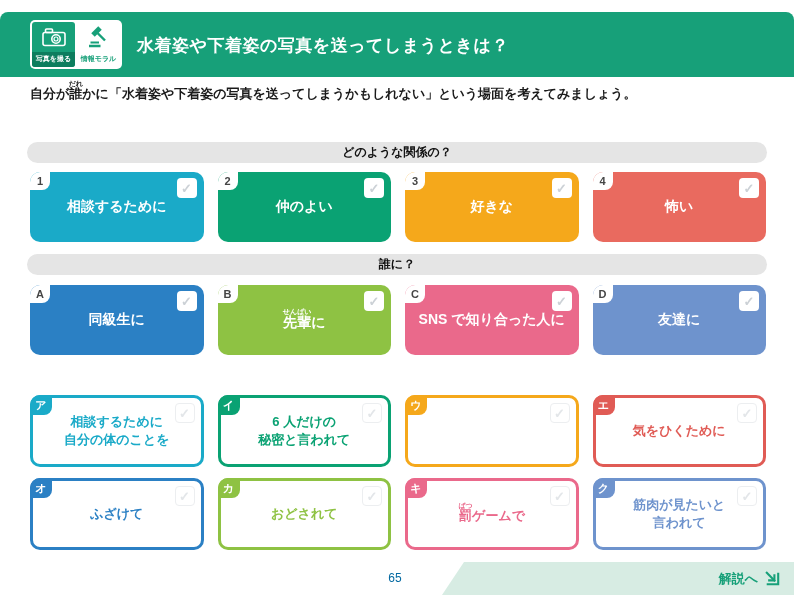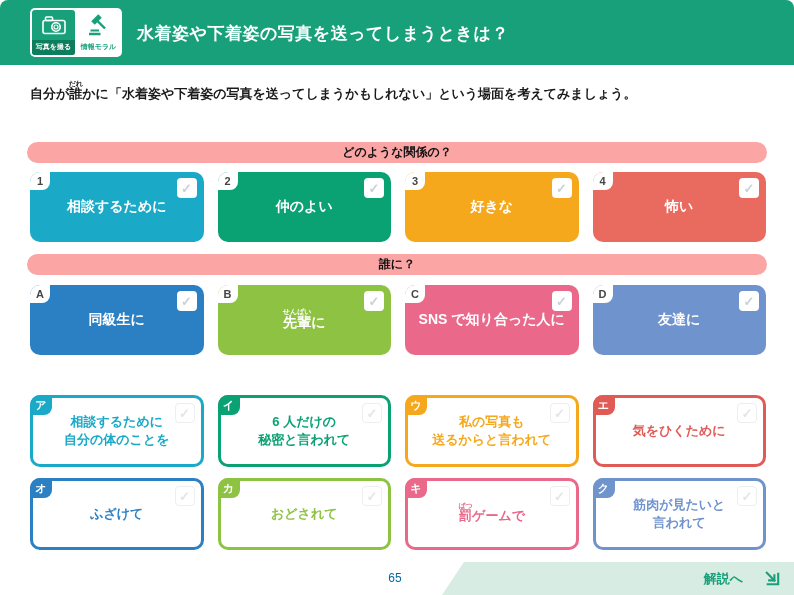--- a/index.html
+++ b/index.html
@@ -1,39 +1,39 @@
 <!DOCTYPE html>
 <html><head>
 <meta charset="utf-8">
 <style>
   * { margin:0; padding:0; box-sizing:border-box; }
   body { background:#fff; font-family:"Liberation Sans", sans-serif; }
   .page { position:relative; width:794px; height:595px; background:#fff; overflow:hidden; }
 
   
-  .header { position:absolute; top:0; left:0; width:794px; height:65px; border-radius:8px 8px 0 0; }
+  .header { position:absolute; top:12px; left:0; width:794px; height:65px; border-radius:8px 8px 0 0; }
   .icon-plate { position:absolute; left:30px; top:8px; width:92px; height:49px; background:#fff;
                 border-radius:5px; padding:2px; display:flex; gap:2px; }
   .plate-cell { flex:1; display:flex; flex-direction:column; align-items:center; justify-content:flex-end; border-radius:3px; overflow:hidden; }
   .plate-cell .glyph { flex:1; display:flex; align-items:center; justify-content:center; width:100%; }
   .plate-cell-left .mini-label { width:100%; text-align:center; font-size:7px; font-weight:bold; color:#fff; padding:2px 0 3px; }
   .plate-cell-right { background:#fff; }
   .plate-cell-right .mini-label { font-size:7px; font-weight:bold; padding:2px 0 3px; }
   .header-title { position:absolute; left:137px; top:50%; transform:translateY(-50%);
                   color:#fff; font-size:17px; font-weight:bold; letter-spacing:0.5px; white-space:nowrap; }
 
   
   .intro { position:absolute; left:30px; top:80px; width:740px; font-size:13px; font-weight:bold;
            color:#1a1a1a; line-height:1.55; }
   .intro ruby rt { font-size:7px; font-weight:bold; }
   .intro .line { display:block; margin-bottom:6px; }
 
   
   .section-bar { position:absolute; left:27px; width:740px; height:21px; border-radius:11px;
-                 background:#fca5a5; display:flex; align-items:center; justify-content:center;
+                 background:#e5e5e5; display:flex; align-items:center; justify-content:center;
                  font-size:12px; font-weight:bold; color:#111; }
   .bar-1 { top:142px; } .bar-2 { top:254px; } .bar-3 { top:367px; }
 
   
   .card-row { position:absolute; left:30px; width:736px; display:flex; gap:14px; }
   .row-1 { top:172px; } .row-2 { top:285px; } .row-3 { top:395px; } .row-4 { top:478px; }
 
   .card { position:relative; flex:1; height:70px; border-radius:10px; display:flex;
           align-items:center; justify-content:center; text-align:center; cursor:pointer; }
   .card .label { color:#fff; font-size:14px; font-weight:bold; line-height:1.4; padding:0 6px; }
@@ -57,21 +57,21 @@
   .checkbox-faint { position:absolute; top:5px; right:6px; width:20px; height:20px; background:#fff;
                     border:1px solid #eceef0; border-radius:4px; display:flex; align-items:center; justify-content:center; }
   .checkbox-faint::after { content:"✓"; color:#e3e6e9; font-size:13px; font-weight:bold; }
 
   
   .page-number { position:absolute; left:375px; bottom:10px; width:40px; text-align:center;
                  font-size:12px; color:#0369a1; }
   .footer-tab { position:absolute; right:0; bottom:0; width:352px; height:33px;
                 clip-path:polygon(22px 0, 100% 0, 100% 100%, 0 100%);
                 display:flex; align-items:center; justify-content:flex-end; gap:8px; padding-right:12px; }
-  .kaisetsu-link { display:flex; align-items:center; gap:20px; cursor:pointer; font-size:13px; font-weight:bold; }
+  .kaisetsu-link { display:flex; align-items:center; gap:5px; cursor:pointer; font-size:13px; font-weight:bold; }
 </style>
 </head>
 <body>
 
 <div class="page">
 
   <div class="header" style="background: rgb(23, 160, 121);">
     <div class="icon-plate">
       <div class="plate-cell plate-cell-left" style="background: rgb(23, 160, 121);">
         <span class="glyph">
@@ -164,24 +164,20 @@
       <span class="kana-badge" style="background: rgb(10, 162, 115);">イ</span>
       <span class="checkbox-faint"></span>
       <span class="label">
           <span class="l">6 人だけの</span>
           <span class="l">秘密と言われて</span>
         </span>
     </div>
     <div class="card card-outline" style="border-color: rgb(245, 168, 27); color: rgb(245, 168, 27);">
       <span class="kana-badge" style="background: rgb(245, 168, 27);">ウ</span>
       <span class="checkbox-faint"></span>
-      <span class="label">
-          <span class="l">私の写真も</span>
-          <span class="l">送るからと言われて</span>
-        </span>
     </div>
     <div class="card card-outline" style="border-color: rgb(224, 91, 85); color: rgb(224, 91, 85);">
       <span class="kana-badge" style="background: rgb(224, 91, 85);">エ</span>
       <span class="checkbox-faint"></span>
       <span class="label">
           <span class="l">気をひくために</span>
           <span class="l"></span>
         </span>
     </div>
   </div>

